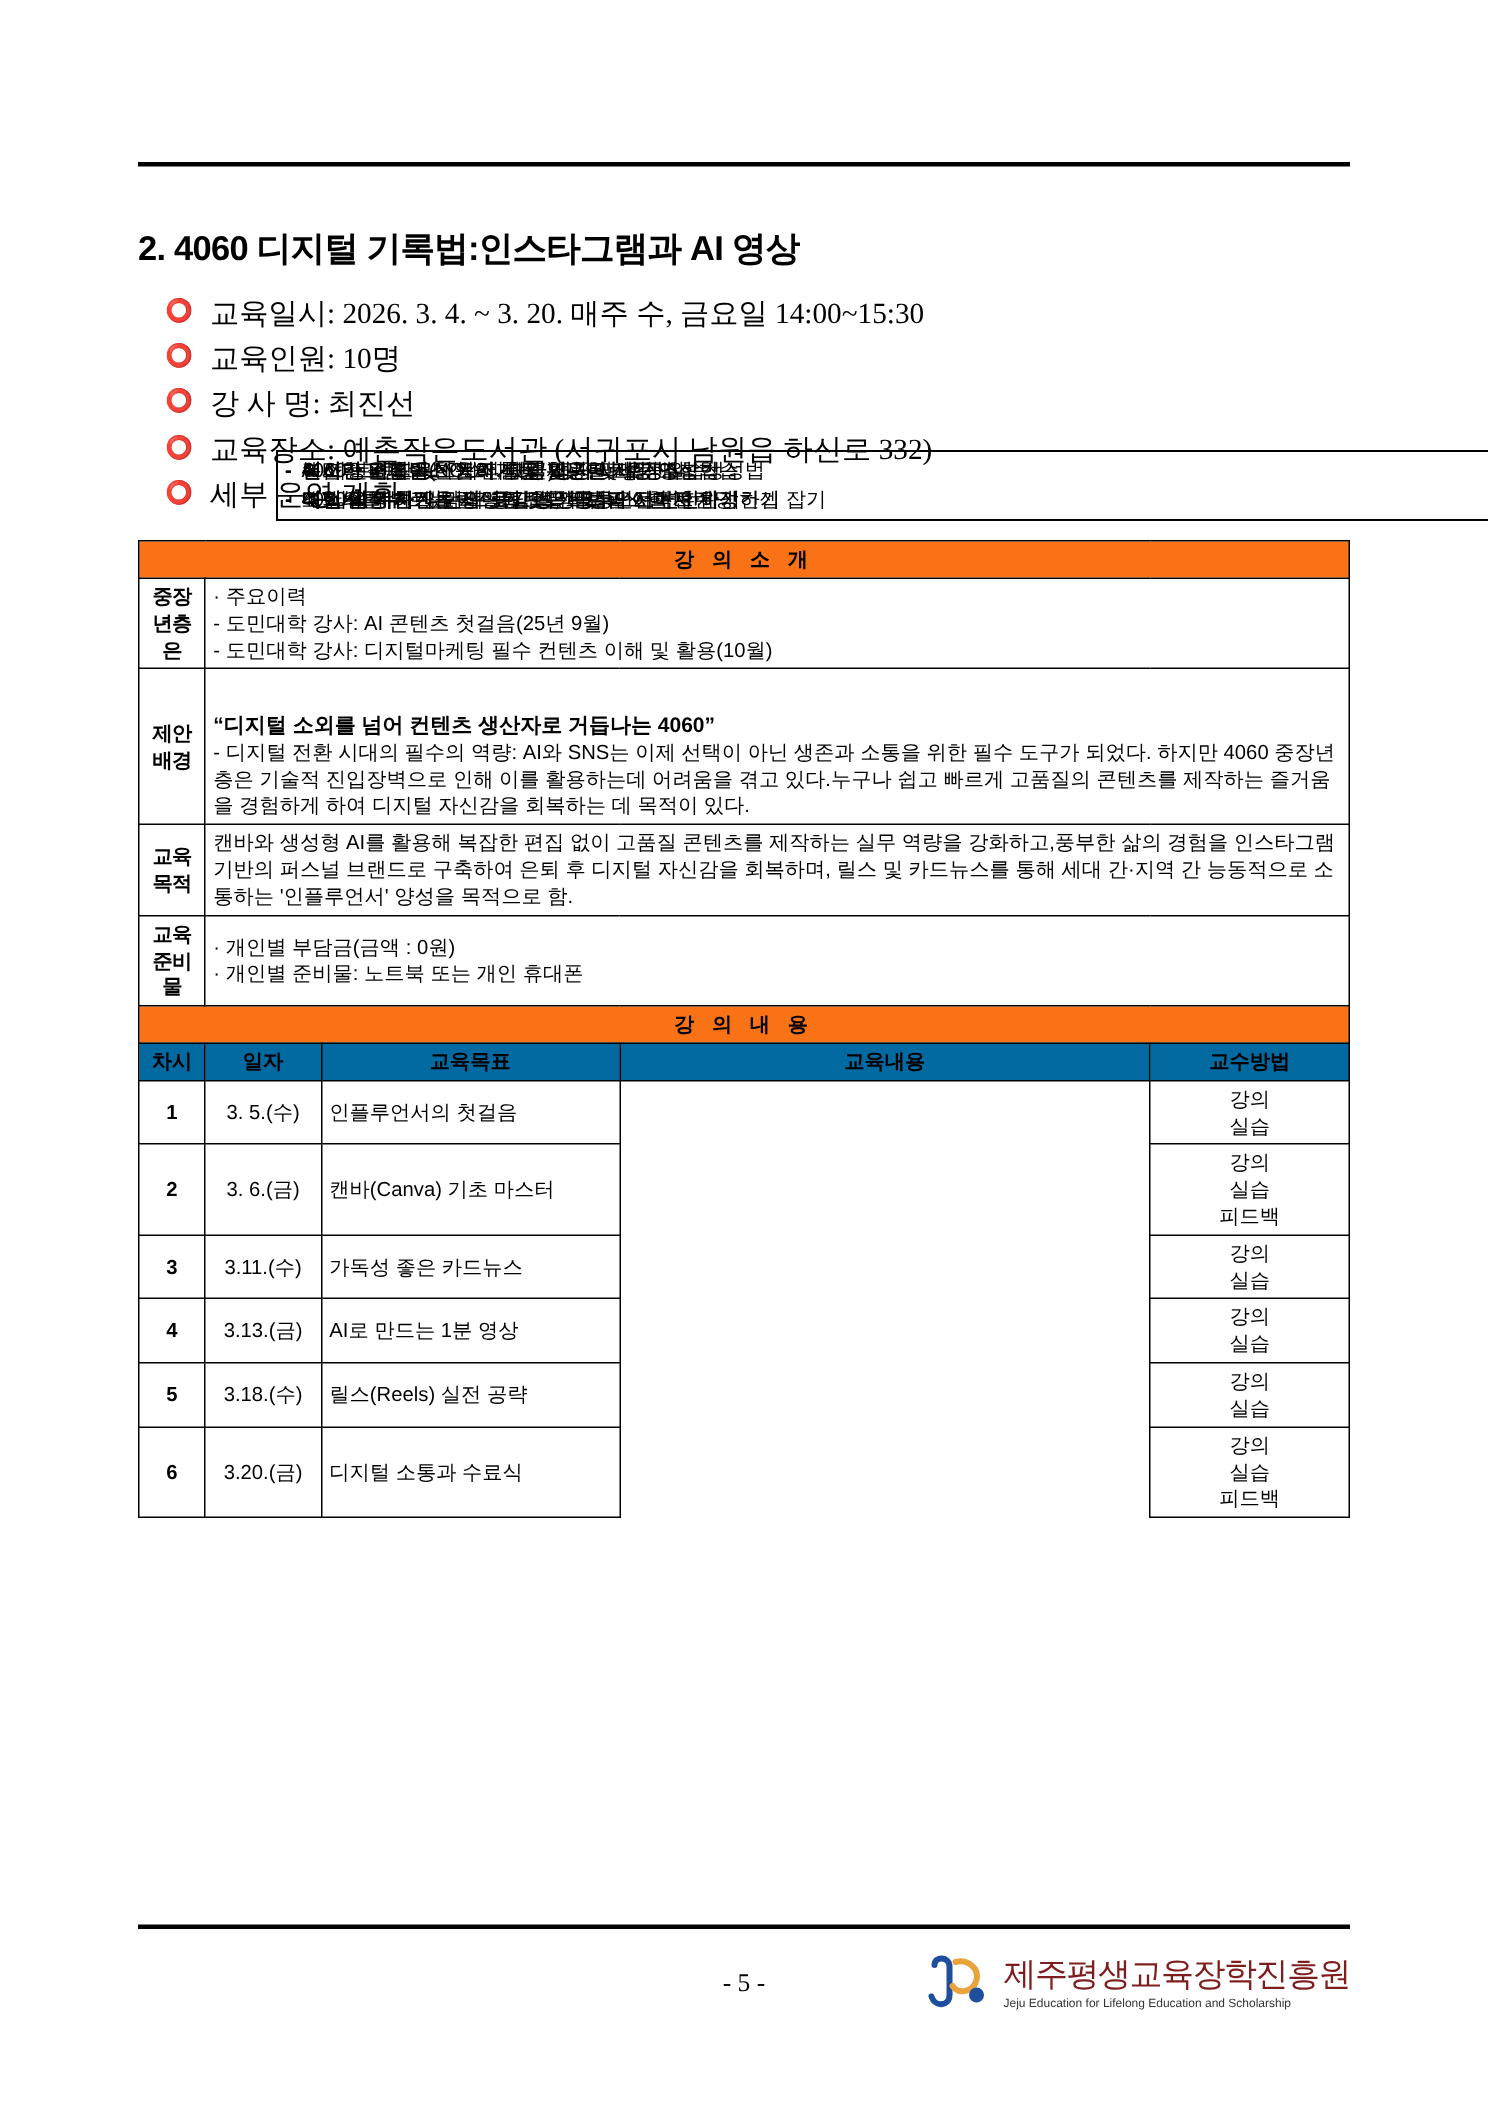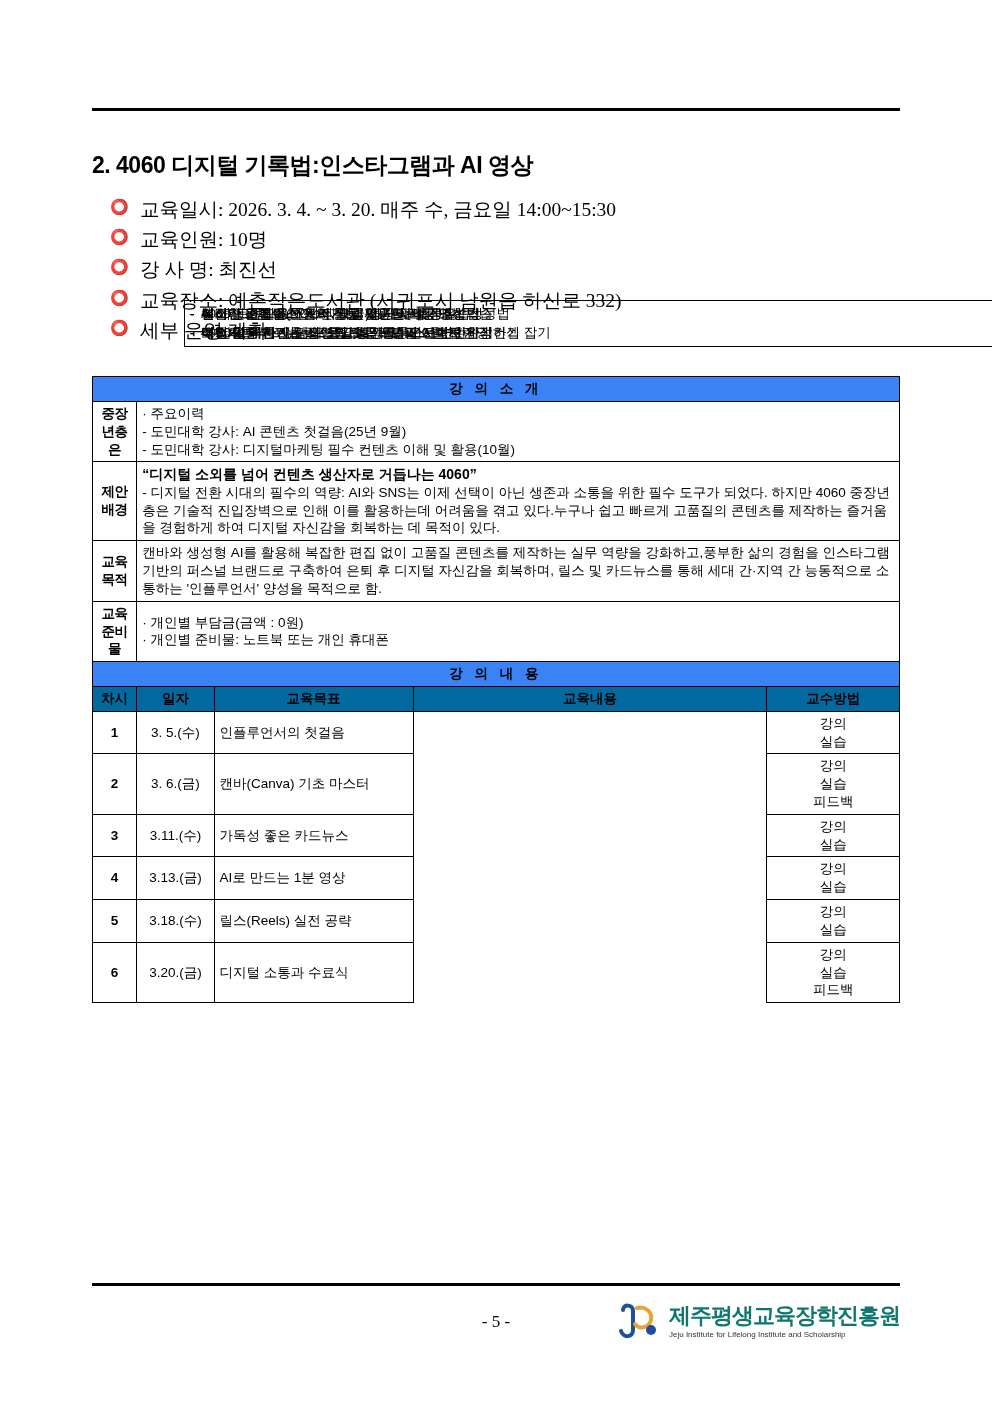--- a/index.html
+++ b/index.html
@@ -44,21 +44,21 @@
   h1.title {
     font-family: "Liberation Sans", sans-serif;
     font-size: 23px;
     font-weight: bold;
     letter-spacing: -0.5px;
     margin: 0 0 14px 0;
     padding: 0;
   }
   ul.bullets {
     list-style: none;
-    margin: 0 0 30px 0;
+    margin: 0 0 14px 0;
     padding: 0 0 0 18px;
   }
   ul.bullets li {
     font-family: "Liberation Serif", serif;
     font-size: 19.5px;
     line-height: 1.55;
     padding-left: 30px;
     position: relative;
     white-space: nowrap;
   }
@@ -78,21 +78,21 @@
   }
   table.doc td, table.doc th {
     border: 1px solid #000;
     vertical-align: middle;
     padding: 3px 5px;
     font-size: 13.5px;
     line-height: 1.32;
     font-family: "Liberation Sans", sans-serif;
   }
   .sect-head {
-    background: #3b82f6;
+    background: #f97316;
     text-align: center;
     font-weight: bold;
     font-size: 15px;
     letter-spacing: 4px;
     padding: 4px 0;
     margin-top: 46px;
   }
   .lbl {
     text-align: center;
     font-weight: bold;
@@ -107,20 +107,21 @@
   .body-cell .ln {
     display: block;
     white-space: nowrap;
   }
   .body-cell .wrap {
     display: block;
   }
   .quote {
     font-weight: bold;
     font-size: 14px;
+    margin-top: 25px;
   }
   .col-hd {
     background: #0369a1;
     text-align: center;
     font-weight: bold;
     font-size: 14.5px;
   }
   td.num, td.date, td.goal, td.method {
     text-align: center;
   }
@@ -171,23 +172,23 @@
     align-items: center;
     gap: 8px;
   }
   .logo-mark {
     width: 44px;
     height: 44px;
     position: relative;
   }
   .logo-text-ko {
     font-size: 22px;
-    font-weight: bold;
+    font-weight: normal;
     letter-spacing: -1px;
-    color: #0f766e;
+    color: #7f1d1d;
     line-height: 1;
   }
   .logo-text-en {
     font-size: 8px;
     color: #333;
     letter-spacing: 0px;
     margin-top: 3px;
   }
 </style>
 </head>
@@ -357,18 +358,18 @@
     <div class="logo">
       <span class="logo-mark">
         <svg width="44" height="44" viewBox="0 0 44 44" xmlns="http://www.w3.org/2000/svg">
           <path d="M6 10 C6 4, 16 4, 16 11 L16 30 C16 38, 6 38, 4 31" fill="none" stroke="#1d4f9c" stroke-width="4" stroke-linecap="round"></path>
           <path d="M20 8 C28 6, 36 12, 34 20 C32 28, 22 30, 18 24" fill="none" stroke="#e8a33d" stroke-width="4" stroke-linecap="round"></path>
           <circle cx="34" cy="30" r="5" fill="#1d4f9c"></circle>
         </svg>
       </span>
       <span>
         <span class="logo-text-ko">제주평생교육장학진흥원</span>
-        <span class="logo-text-en" style="display:block">Jeju Institute for Lifelong Institute and Scholarship</span>
+        <span class="logo-text-en" style="display:block">Jeju Education for Lifelong Education and Scholarship</span>
       </span>
     </div>
   </div>
 
 </div>
 
 </body></html>

